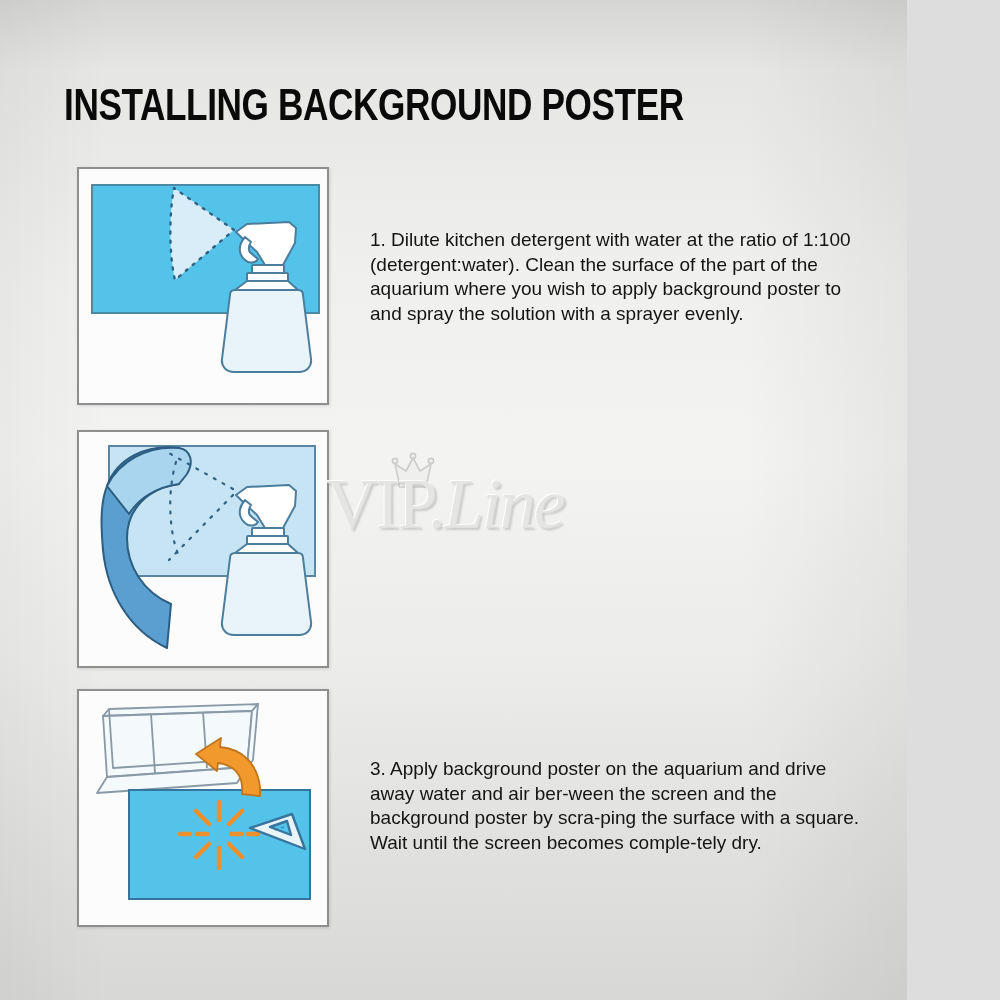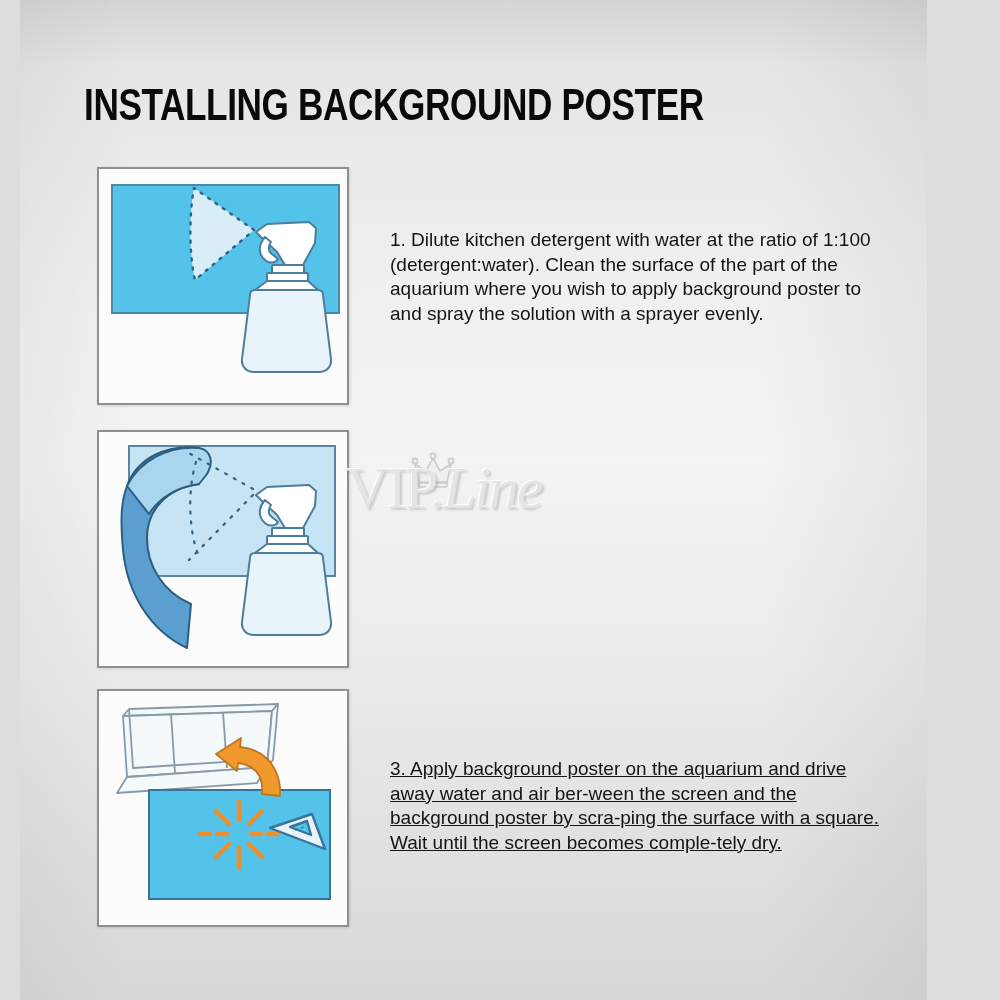--- a/index.html
+++ b/index.html
@@ -4,21 +4,20 @@
 <style>
   html,body{margin:0;padding:0;background:#ddd;}
   .page{
     position:relative;
     width:907px;height:1000px;
     overflow:hidden;
     font-family:"Liberation Sans",sans-serif;
     background:
       linear-gradient(90deg, rgba(0,0,0,0.04) 0%, rgba(0,0,0,0) 12%, rgba(0,0,0,0) 82%, rgba(0,0,0,0.05) 100%),
       linear-gradient(180deg,#d5d5d4 0%, #e6e6e5 7%, #f0f0ef 28%, #f3f3f2 46%, #ececeb 66%, #e1e1e0 84%, #d8d8d7 100%);
-    margin-left: 20px;
   }
   .title{
     position:absolute;left:64px;top:83px;margin:0;
     font-size:44px;font-weight:bold;line-height:1.0;
     letter-spacing:-0.5px;color:#0a0a0a;white-space:nowrap;
     transform:scaleX(0.80);transform-origin:left top;
     z-index:3;
   }
   .panel{
     position:absolute;left:77px;width:252px;height:238px;
@@ -30,29 +29,29 @@
   .panel1{top:167px;}
   .panel2{top:430px;}
   .panel3{top:689px;}
   .step{
     position:absolute;left:370px;width:565px;margin:0;
     font-size:19px;line-height:24.5px;color:#141414;
     white-space:pre-line;z-index:3;
   }
   .step1{top:228px;}
   .step2{top:502px;}
-  .step3{top:757px;text-decoration:underline;}
+  .step3{top:757px;}
   .watermark{
     position:absolute;left:326px;top:452px;width:400px;height:115px;
     z-index:2;pointer-events:none;
   }
   .wm-text{
-    position:absolute;left:0;top:6px;
+    position:absolute;left:0;top:16px;
     font-family:"Liberation Serif",serif;
-    font-size:60px;line-height:1.0;letter-spacing:-2px;
+    font-size:72px;line-height:1.0;letter-spacing:-2px;
     color:rgba(225,225,224,0.88);
     text-shadow:-1px -1px 0 rgba(255,255,255,0.9), 2px 2px 2px rgba(160,160,160,0.45);
     white-space:nowrap;
   }
   .wm-italic{font-style:italic;}
   .wm-crown{position:absolute;left:64px;top:0;opacity:0.9;}
 </style>
 </head>
 <body>
 

